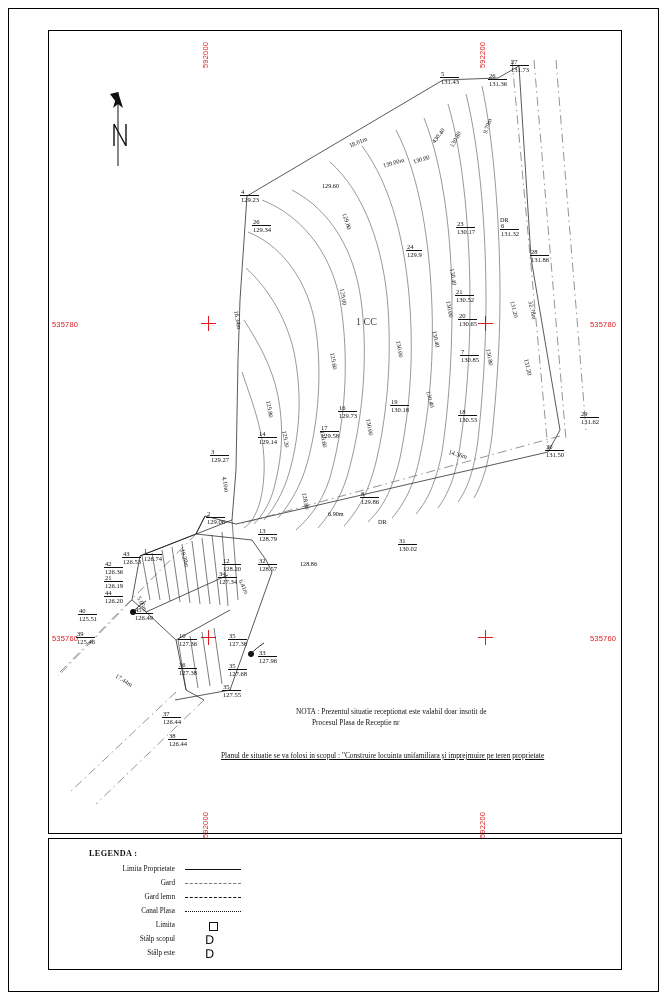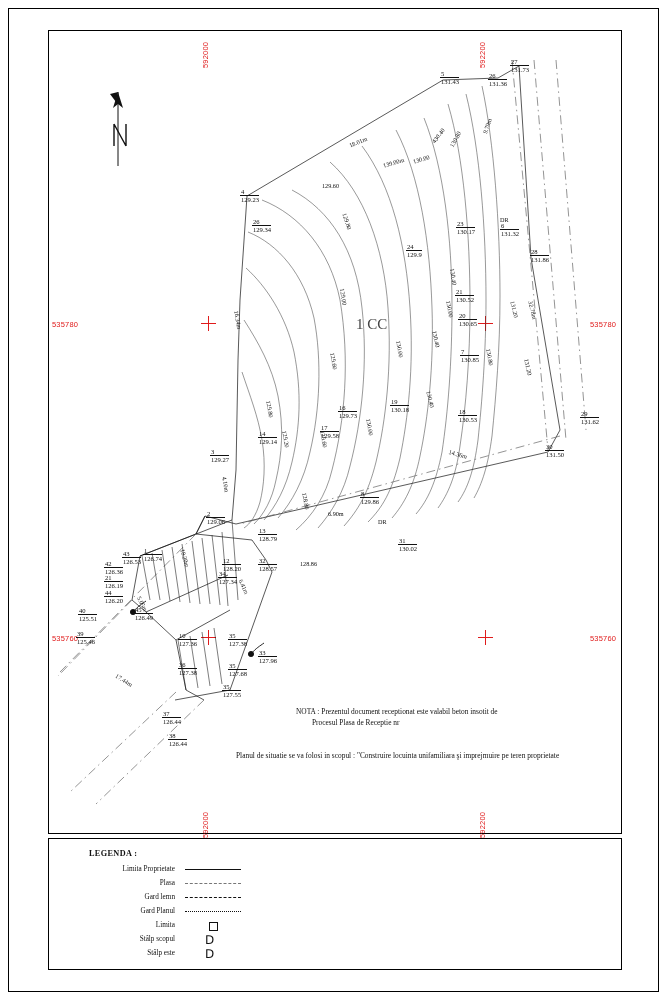--- a/index.html
+++ b/index.html
@@ -205,21 +205,21 @@
     </g>
 
     <g stroke="#111" fill="none" stroke-width="0.9">
       <circle cx="133" cy="612" r="2.6" fill="#111"></circle>
       <path d="M133 612 C138 606 142 604 146 601"></path>
       <circle cx="251" cy="654" r="2.6" fill="#111"></circle>
       <path d="M251 654 C256 648 260 646 264 643"></path>
     </g>
   </svg>
 
-  <div class="plain" style="left:356px;top:316px;font-size:15px;color:#444;">1 CC</div>
+  <div class="plain" style="left:356px;top:316px;font-size:10px;color:#444;">1 CC</div>
 
   <div id="points">
       <div class="pt" style="left: 240px; top: 188px;">
         <span class="id">4</span>
         <span class="el">129.23</span>
       </div>
       <div class="pt" style="left: 440px; top: 70px;">
         <span class="id">5</span>
         <span class="el">131.43</span>
       </div>
@@ -421,48 +421,48 @@
       <div class="dim" style="left: 378px; top: 518px; transform: rotate(0deg);">DR</div>
       <div class="dim" style="left: 500px; top: 216px; transform: rotate(0deg);">DR</div>
       <div class="dim" style="left: 300px; top: 560px; transform: rotate(0deg);">128.86</div>
       <div class="dim" style="left: 186px; top: 548px; transform: rotate(74deg);">18.20m</div>
       <div class="dim" style="left: 244px; top: 578px; transform: rotate(66deg);">6.41m</div>
       <div class="dim" style="left: 142px; top: 595px; transform: rotate(62deg);">5.05m</div>
       <div class="dim" style="left: 118px; top: 672px; transform: rotate(32deg);">17.44m</div>
     </div>
 
   <div class="note" style="left:296px;top:706px;">
-    <span>NOTA : Prezentul document receptionat este valabil beton insotit de</span>
+    <span>NOTA : Prezentul situatie receptionat este valabil doar insotit de</span>
     <span class="ind">Procesul Plasa de Receptie nr</span>
   </div>
-  <div class="note2" style="left:236px;top:750px;">Planul de situatie se va folosi in scopul : "Construire locuinta unifamiliara şi imprejmuire pe teren proprietate</div>
+  <div class="note2" style="left:221px;top:750px;text-decoration:underline;">Planul de situatie se va folosi in scopul : "Construire locuinta unifamiliara şi imprejmuire pe teren proprietate</div>
 
   <div class="legend-box">
     <div class="legend-title">LEGENDA :</div>
     <div id="legend-rows">
         <div class="leg-row" style="left: 40px; top: 26px; width: 200px; height: 12px;">
           <span class="leg-label">Limita Proprietate</span>
           <span class="leg-sym">
             <span class="sym-solid"></span>
           </span>
         </div>
         <div class="leg-row" style="left: 40px; top: 40px; width: 200px; height: 12px;">
-          <span class="leg-label">Plasa</span>
+          <span class="leg-label">Gard</span>
           <span class="leg-sym">
             <span class="sym-dashdot"></span>
           </span>
         </div>
         <div class="leg-row" style="left: 40px; top: 54px; width: 200px; height: 12px;">
           <span class="leg-label">Gard lemn</span>
           <span class="leg-sym">
             <span class="sym-dash"></span>
           </span>
         </div>
         <div class="leg-row" style="left: 40px; top: 68px; width: 200px; height: 12px;">
-          <span class="leg-label">Gard Planul</span>
+          <span class="leg-label">Canal Plasa</span>
           <span class="leg-sym">
             <span class="sym-dots"></span>
           </span>
         </div>
         <div class="leg-row" style="left: 40px; top: 82px; width: 200px; height: 12px;">
           <span class="leg-label">Limita</span>
           <span class="leg-sym">
             <span class="sym-sq"></span>
           </span>
         </div>

